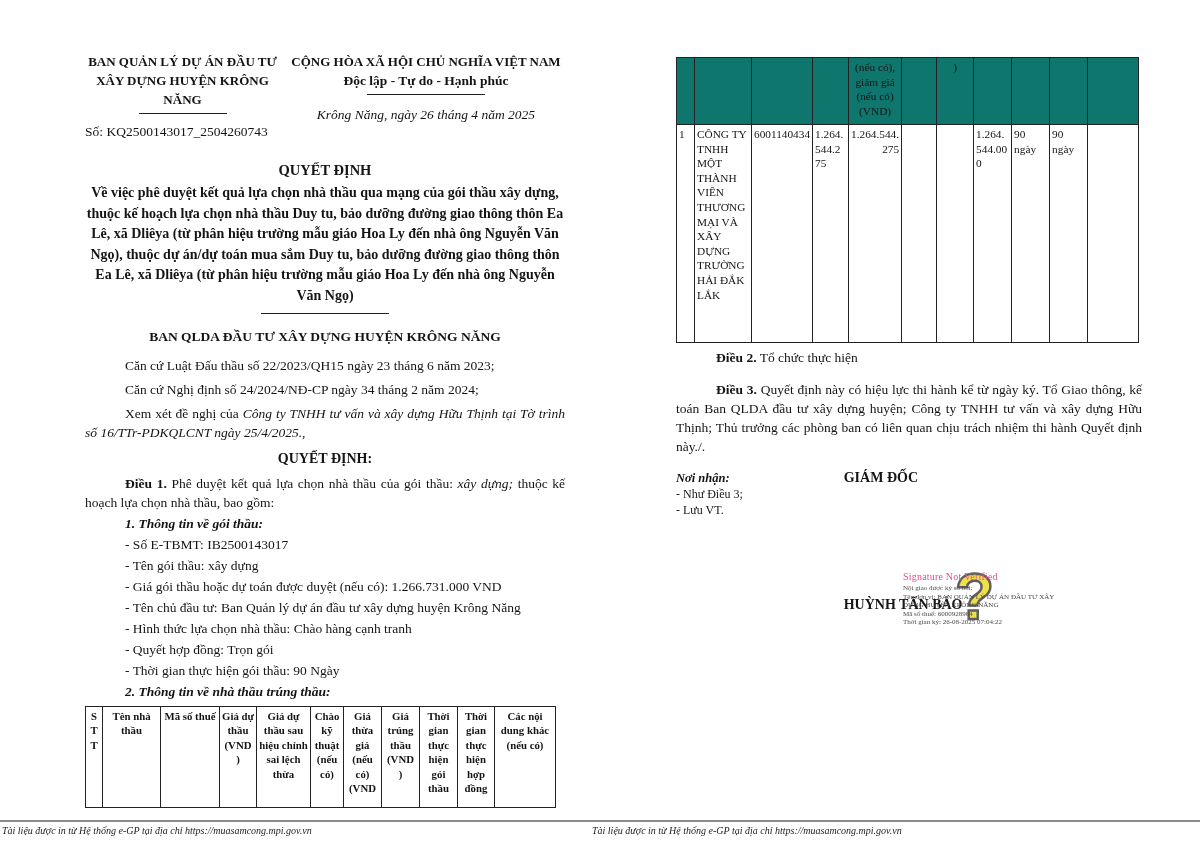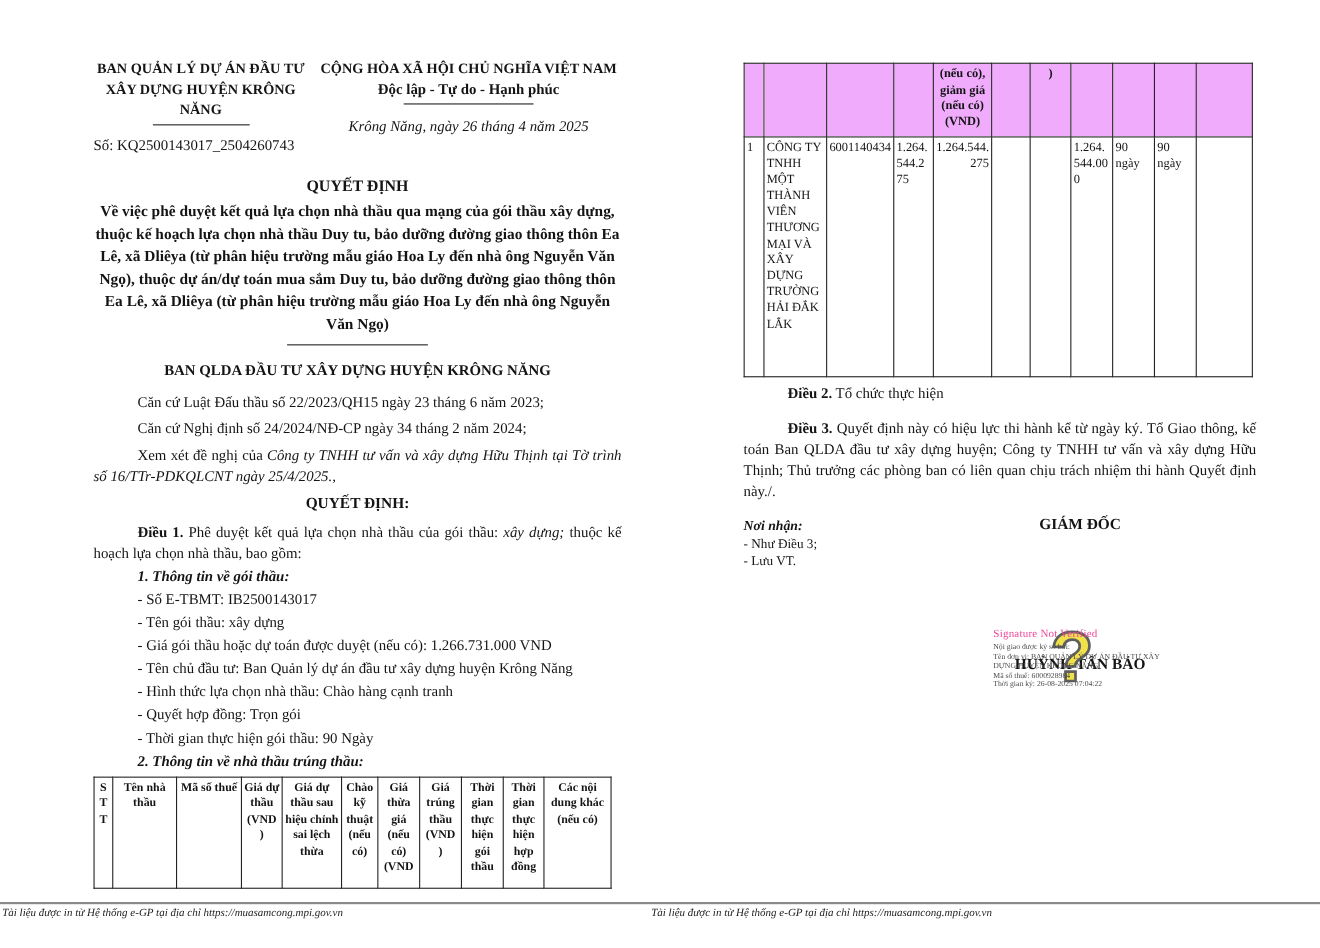--- a/index.html
+++ b/index.html
@@ -36,30 +36,30 @@
   table.grid{border-collapse:collapse;table-layout:fixed;margin-top:5px;}
   table.grid td{border:1.5px solid #232323;vertical-align:top;padding:2px 2px;overflow:hidden;
     word-wrap:break-word;overflow-wrap:break-word;}
   #t1 td{font-weight:bold;font-size:10.8px;line-height:14.6px;text-align:center;height:96px;}
   #t1 .stt{word-break:break-all;}
 
   
   .content2{position:absolute;left:86px;top:57px;width:466px;}
   #t2{}
   #t2 td{font-size:11.3px;line-height:14.6px;text-align:left;}
-  #t2 tr.cont td{font-weight:bold;text-align:center;height:62px;background:#f0abfc;}
+  #t2 tr.cont td{font-weight:normal;text-align:center;height:62px;background:#0f766e;}
   #t2 tr.data td{height:213px;}
   #t2 tr.data td.num{word-break:break-all;}
   #t2 tr.data td.numr{word-break:break-all;text-align:right;}
   p.body2{font-size:13.5px;line-height:19px;text-align:justify;text-indent:40px;margin:5px 0;}
   .art2-head{margin-top:11px;}
   .sign-row{display:flex;margin-top:14px;}
   .recipients{width:170px;font-size:12px;line-height:16px;}
   .recipients .rh{font-weight:bold;font-style:italic;font-size:12.5px;}
-  .signblock{width:280px;margin-left:auto;margin-right:22px;text-align:center;}
+  .signblock{width:280px;margin-left:auto;margin-right:22px;}
   .signer-title{font-weight:bold;font-size:14px;}
   .signer-name{font-weight:bold;font-size:14px;margin-top:111px;}
   .stamp{position:absolute;left:313px;top:571px;width:230px;}
   .stamp-status{position:relative;z-index:2;font-size:10px;color:#ec4899;letter-spacing:.2px;}
   .stamp-lines{position:relative;z-index:2;margin-top:2px;font-size:7px;line-height:8.6px;color:#4a4a4a;
     font-family:"Liberation Serif","DejaVu Serif",serif;}
   .qmark{position:absolute;z-index:1;left:52px;top:-6px;font-size:64px;line-height:64px;font-weight:bold;
     color:#f0e14b;-webkit-text-stroke:2.5px #5f5f5f;font-family:"Liberation Sans","DejaVu Sans",sans-serif;}
 
   .footer{position:absolute;left:0;right:0;top:820px;border-top:2px solid #8a8a8a;}

